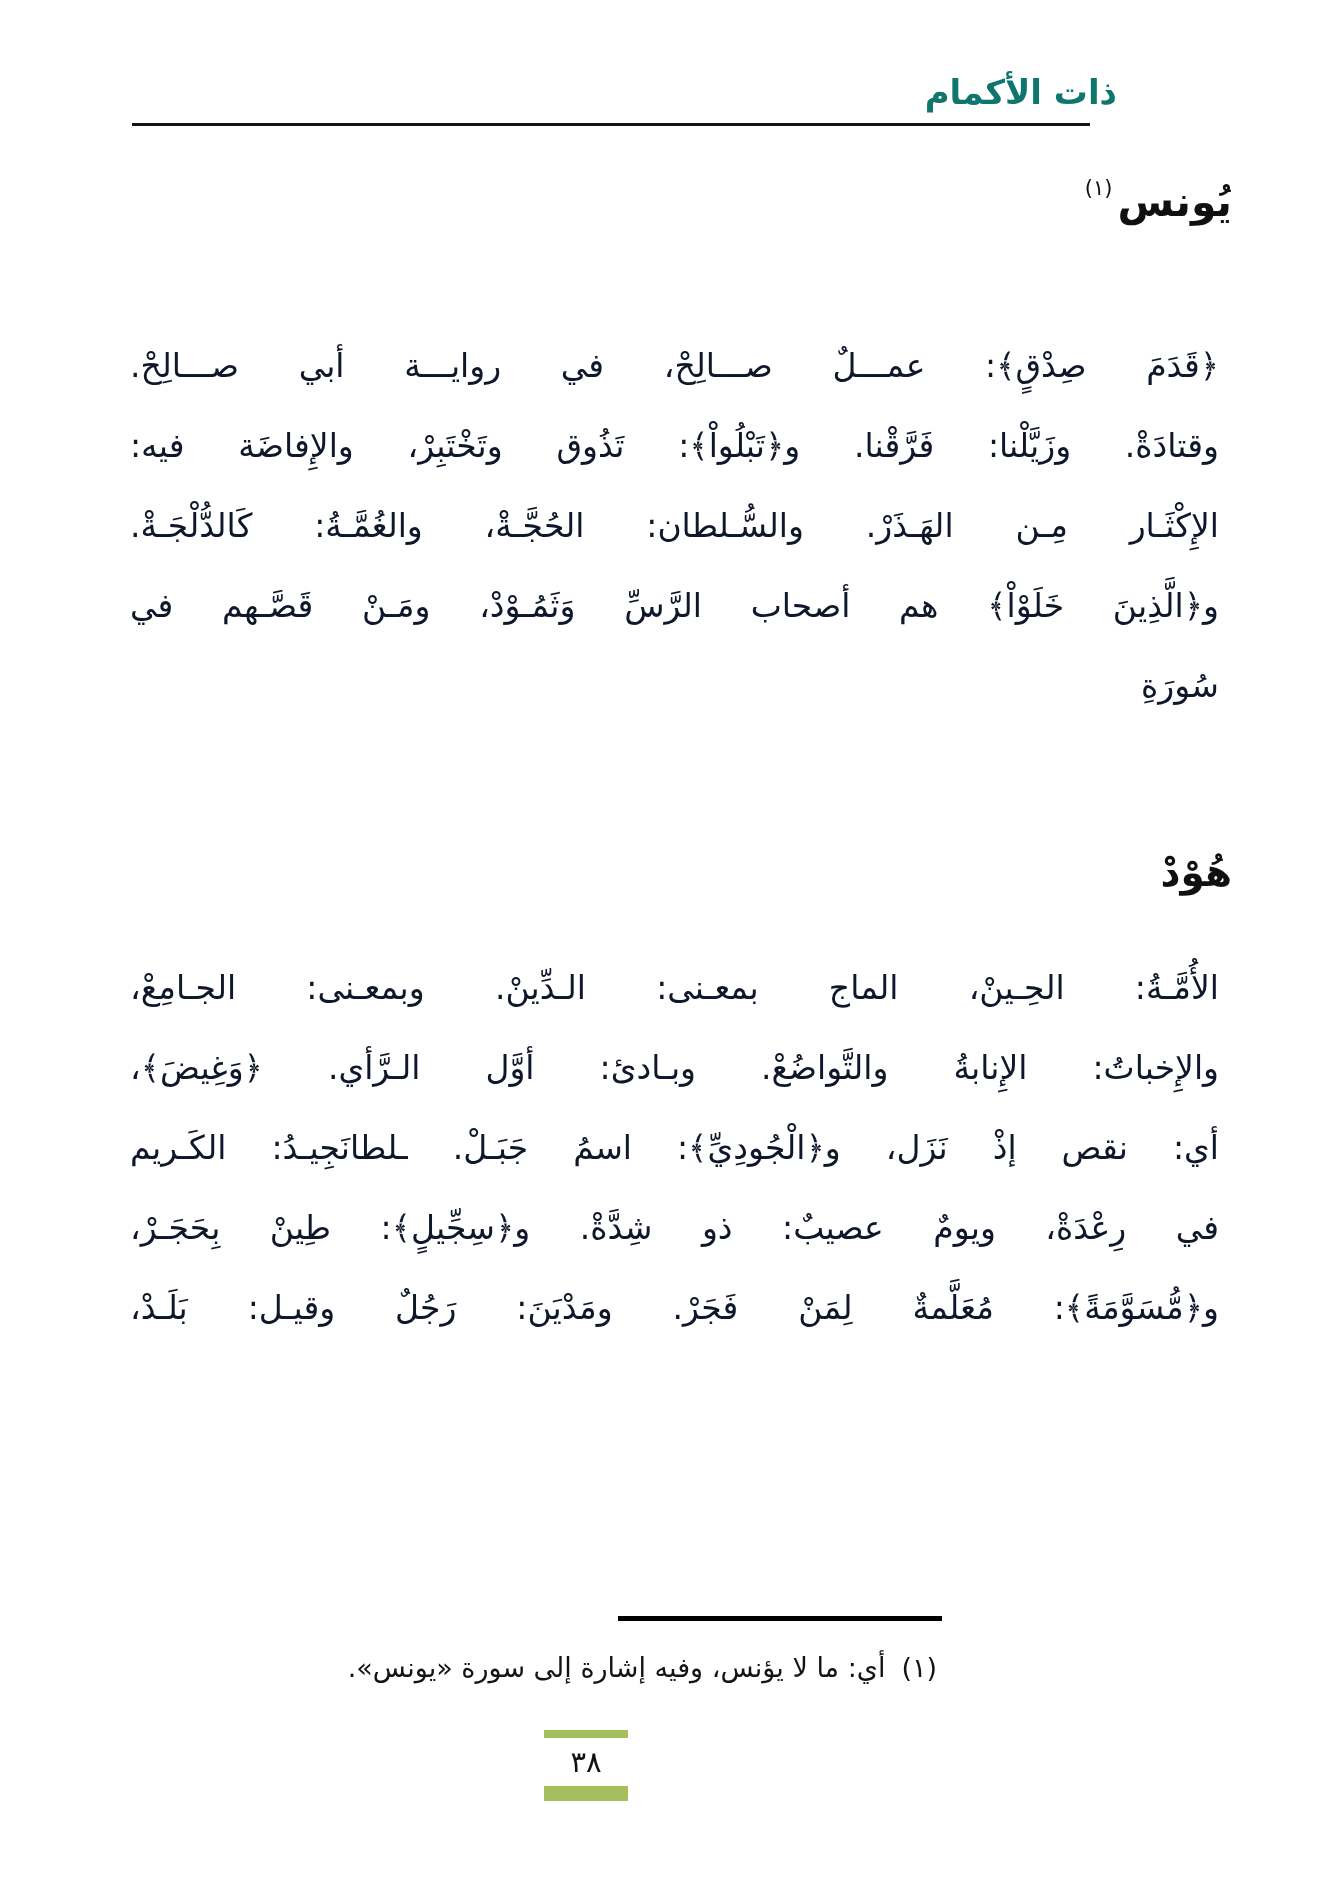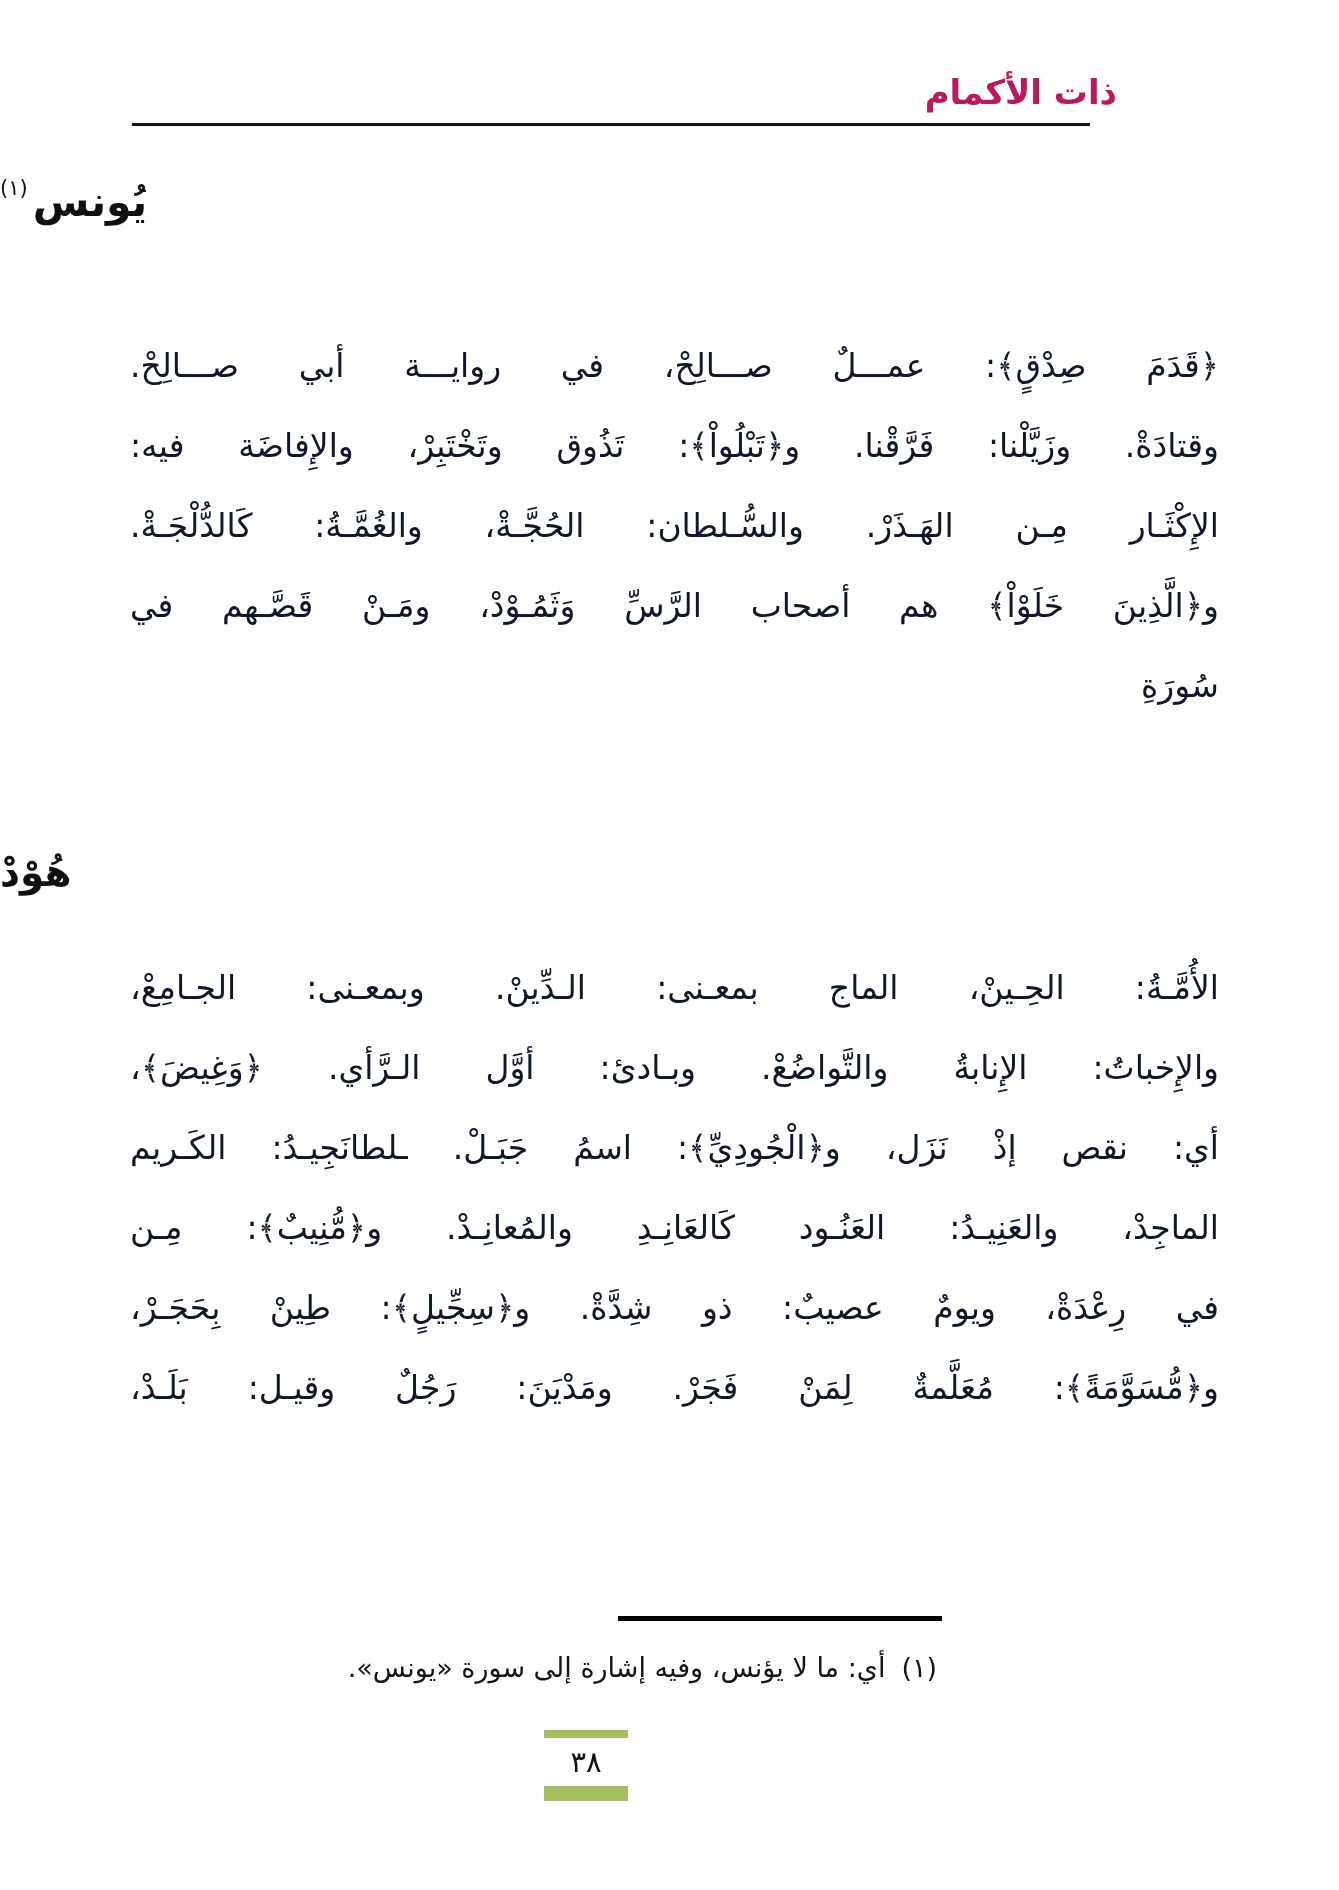--- a/index.html
+++ b/index.html
@@ -10,33 +10,33 @@
     background:#ffffff;
     color:#141414;
     font-family:"DejaVu Sans", sans-serif;
     overflow:hidden;
   }
   
   .running-head {
     position:absolute; top:72px; right:222px;
     direction:rtl;
     font-size:34px; font-weight:bold;
-    color:#be185d;
+    color:#0f766e;
     letter-spacing:0;
   }
   .head-rule {
     position:absolute; top:123px; left:132px;
     width:958px; height:3px;
     background:#141414;
   }
   
   .surah-title {
     position:absolute; left:0; width:1232px;
     margin:0;
-    text-align:left;
+    text-align:right;
     direction:rtl;
     font-weight:bold;
     color:#101010;
   }
   .h-yunus { top:178px; font-size:41px; }
   .h-yunus sup { font-size:21px; font-weight:normal; margin-right:5px; position:relative; top:-6px; }
   .h-hud  { top:850px; font-size:39px; }
   
   .para {
     position:absolute; right:120px; left:130px;
@@ -95,21 +95,20 @@
     <div class="tline">و﴿الَّذِينَ خَلَوْاْ﴾ هم أصحاب الرَّسِّ وَثَمُـوْدْ، ومَـنْ قَصَّـهم في</div>
     <div class="tline end">سُورَةِ</div>
   </div>
 
   <h2 class="surah-title h-hud">هُوْدْ</h2>
 
   <div class="para para-hud">
     <div class="tline">الأُمَّـةُ: الحِـينْ، الماج بمعـنى: الـدِّينْ. وبمعـنى: الجـامِعْ،</div>
     <div class="tline">والإِخباتُ: الإِنابةُ والتَّواضُعْ. وبـادئ: أوَّل الـرَّأي. ﴿وَغِيضَ﴾،</div>
     <div class="tline">أي: نقص إذْ نَزَل، و﴿الْجُودِيِّ﴾: اسمُ جَبَـلْ. ـلطانَجِيـدُ: الكَـريم</div>
-    <div class="tline">الماجِدْ، والعَنِيـدُ: العَنُـود كَالعَانِـدِ والمُعانِـدْ. و﴿مُّنِيبٌ﴾: مِـن</div>
     <div class="tline">في رِعْدَةْ، ويومٌ عصيبٌ: ذو شِدَّةْ. و﴿سِجِّيلٍ﴾: طِينْ بِحَجَـرْ،</div>
     <div class="tline">و﴿مُّسَوَّمَةً﴾: مُعَلَّمةٌ لِمَنْ فَجَرْ. ومَدْيَنَ: رَجُلٌ وقيـل: بَلَـدْ،</div>
   </div>
 
   <div class="fn-rule"></div>
   <div class="footnote">
     <span class="fn-marker">(١)</span><span>أي: ما لا يؤنس، وفيه إشارة إلى سورة «يونس».</span>
   </div>
 
   <div class="pagenum-block">

